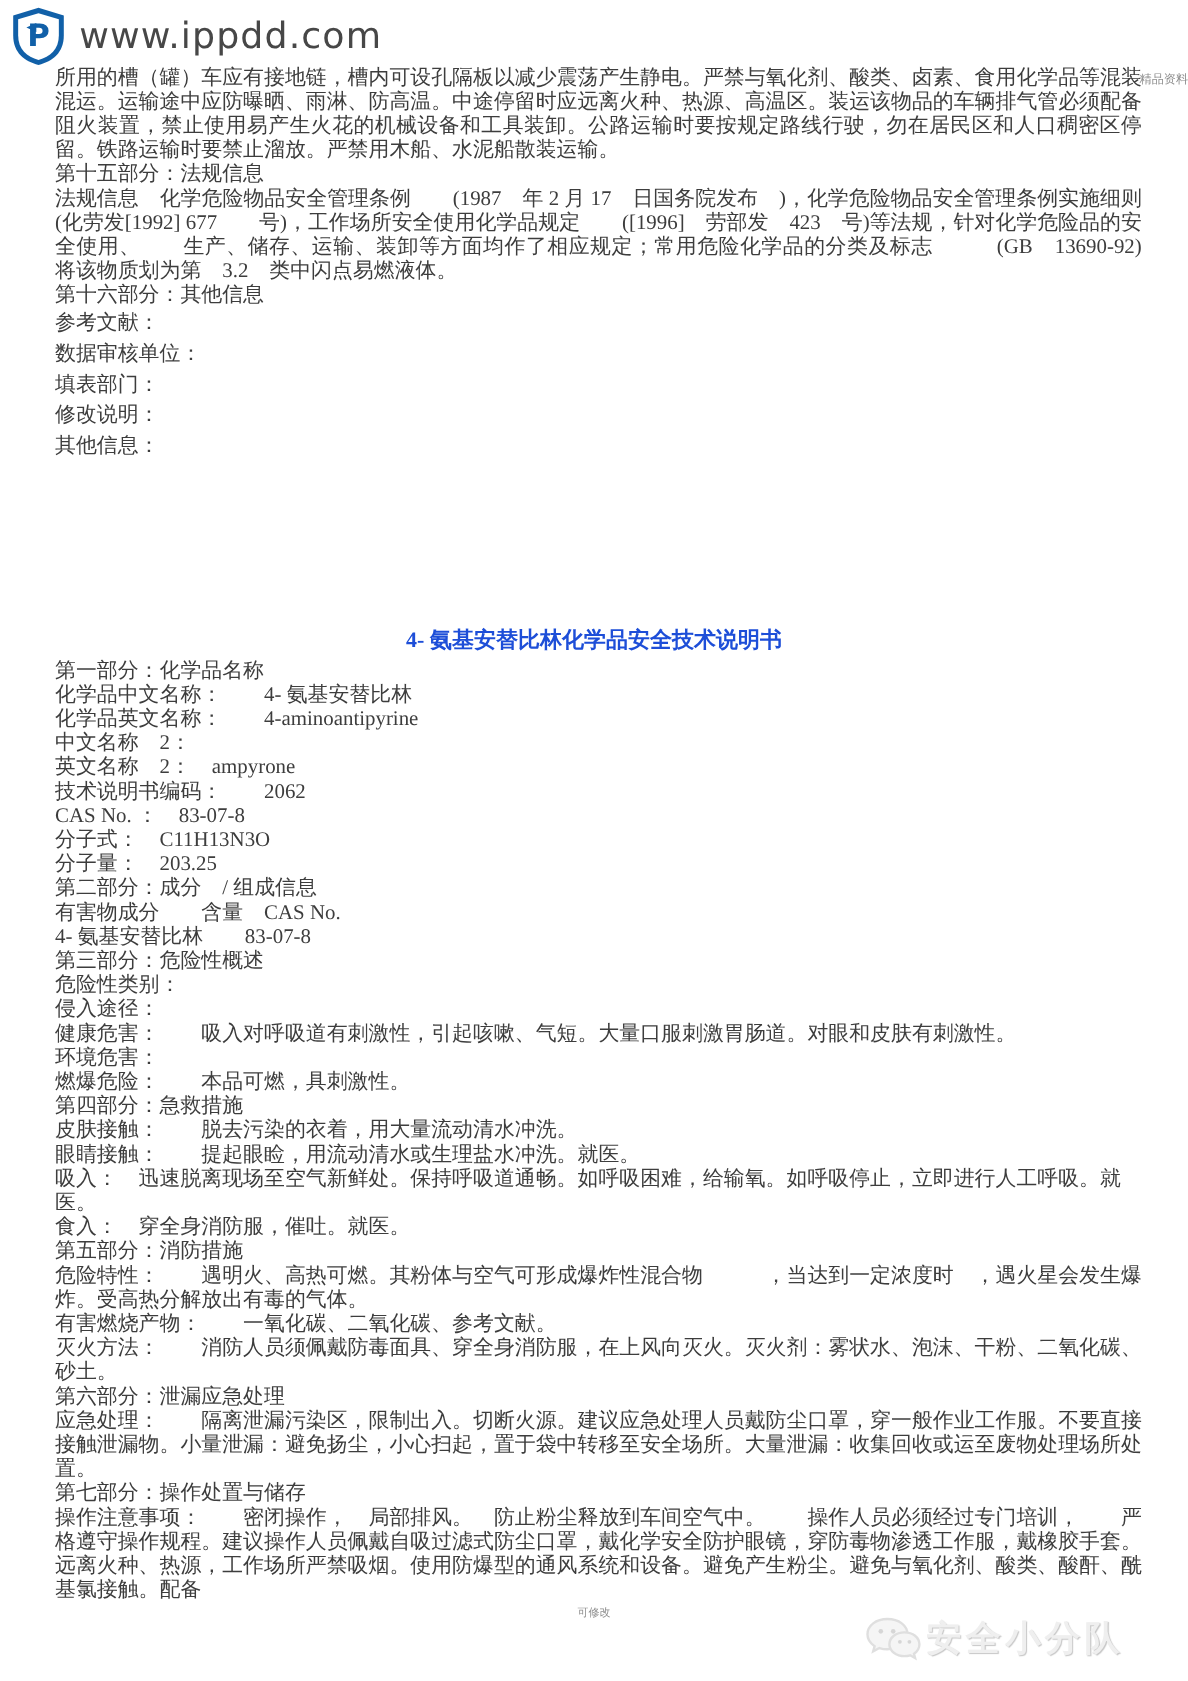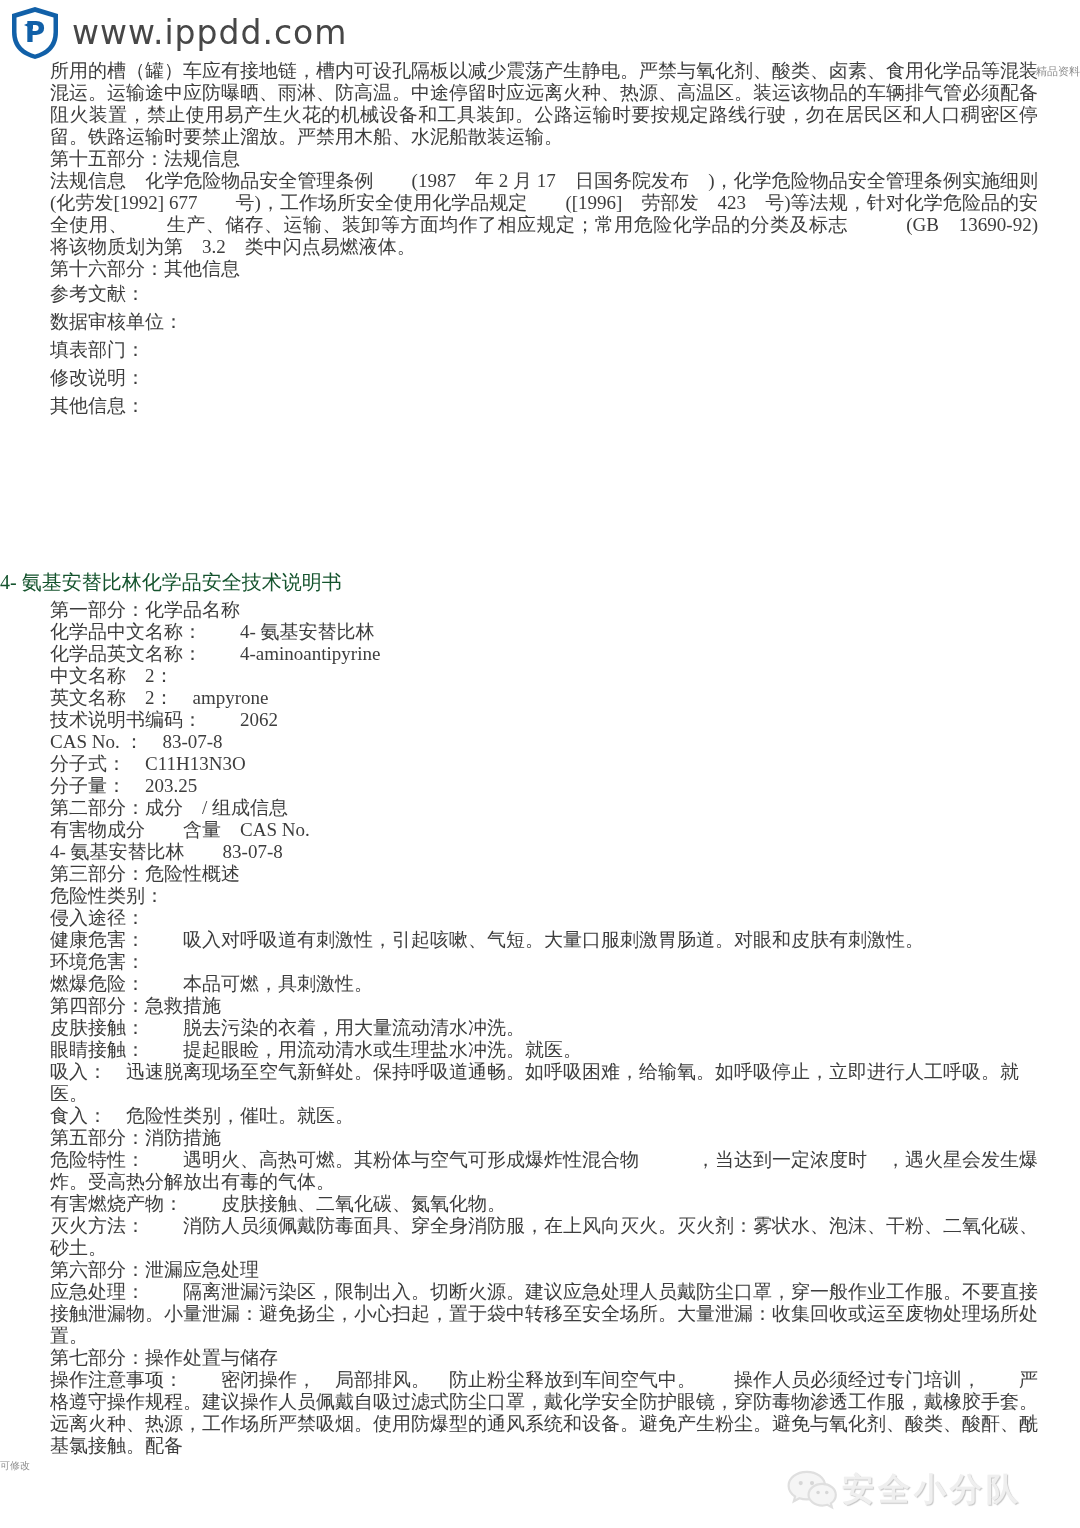--- a/index.html
+++ b/index.html
@@ -27,41 +27,42 @@
     line-height:54px;
   }
   
   .wm-top{
     position:absolute;top:64px;left:0;width:100%;
     text-align:right;
     font-size:11px;color:#8d8d8d;
     font-family:"Liberation Sans",sans-serif;
   }
   .wm-bottom{
+    text-align:center;
     font-size:10px;color:#8d8d8d;
     font-family:"Liberation Sans",sans-serif;
     margin-top:2px;
   }
   
   .doc{
     position:relative;
     margin:0 42px 0 50px;
     font-size:19px;
     line-height:22px;
   }
   .doc-part1{margin-top:60px;}
   .doc p{margin:0;padding:0;}
   .doc p.flow{text-align:justify;}
   .doc p.spaced{line-height:28px;}
   .doc-title{
     margin:150px 0 5px 0;
-    text-align:left;
+    text-align:center;
     font-size:20px;
-    font-weight:400;
-    color:#14532d;
+    font-weight:700;
+    color:#1d4ed8;
     line-height:24px;
   }
   
   .corner-watermark{
     position:absolute;
     right:58px;bottom:16px;
     display:flex;align-items:center;gap:4px;
     user-select:none;
   }
   .wechat-icon{display:inline-block;width:52px;height:44px;opacity:.9;}
@@ -124,24 +125,24 @@
       <p class="line">第三部分：危险性概述</p>
       <p class="line">危险性类别：</p>
       <p class="line">侵入途径：</p>
       <p class="line">健康危害：　　吸入对呼吸道有刺激性，引起咳嗽、气短。大量口服刺激胃肠道。对眼和皮肤有刺激性。</p>
       <p class="line">环境危害：</p>
       <p class="line">燃爆危险：　　本品可燃，具刺激性。</p>
       <p class="line">第四部分：急救措施</p>
       <p class="line">皮肤接触：　　脱去污染的衣着，用大量流动清水冲洗。</p>
       <p class="line">眼睛接触：　　提起眼睑，用流动清水或生理盐水冲洗。就医。</p>
       <p class="line">吸入：　迅速脱离现场至空气新鲜处。保持呼吸道通畅。如呼吸困难，给输氧。如呼吸停止，立即进行人工呼吸。就医。</p>
-      <p class="line">食入：　危险性类别，催吐。就医。</p>
+      <p class="line">食入：　穿全身消防服，催吐。就医。</p>
       <p class="line">第五部分：消防措施</p>
       <p class="flow">危险特性：　　遇明火、高热可燃。其粉体与空气可形成爆炸性混合物　　　，当达到一定浓度时　，遇火星会发生爆炸。受高热分解放出有毒的气体。</p>
-      <p class="line">有害燃烧产物：　　皮肤接触、二氧化碳、氮氧化物。</p>
+      <p class="line">有害燃烧产物：　　一氧化碳、二氧化碳、参考文献。</p>
       <p class="flow">灭火方法：　　消防人员须佩戴防毒面具、穿全身消防服，在上风向灭火。灭火剂：雾状水、泡沫、干粉、二氧化碳、砂土。</p>
       <p class="line">第六部分：泄漏应急处理</p>
       <p class="flow">应急处理：　　隔离泄漏污染区，限制出入。切断火源。建议应急处理人员戴防尘口罩，穿一般作业工作服。不要直接接触泄漏物。小量泄漏：避免扬尘，小心扫起，置于袋中转移至安全场所。大量泄漏：收集回收或运至废物处理场所处置。</p>
       <p class="line">第七部分：操作处置与储存</p>
       <p class="flow">操作注意事项：　　密闭操作，　局部排风。　防止粉尘释放到车间空气中。　　操作人员必须经过专门培训，　　严格遵守操作规程。建议操作人员佩戴自吸过滤式防尘口罩，戴化学安全防护眼镜，穿防毒物渗透工作服，戴橡胶手套。远离火种、热源，工作场所严禁吸烟。使用防爆型的通风系统和设备。避免产生粉尘。避免与氧化剂、酸类、酸酐、酰基氯接触。配备</p>
     </section>
 
   <div class="wm-bottom">可修改</div>
 
   <div class="corner-watermark">

